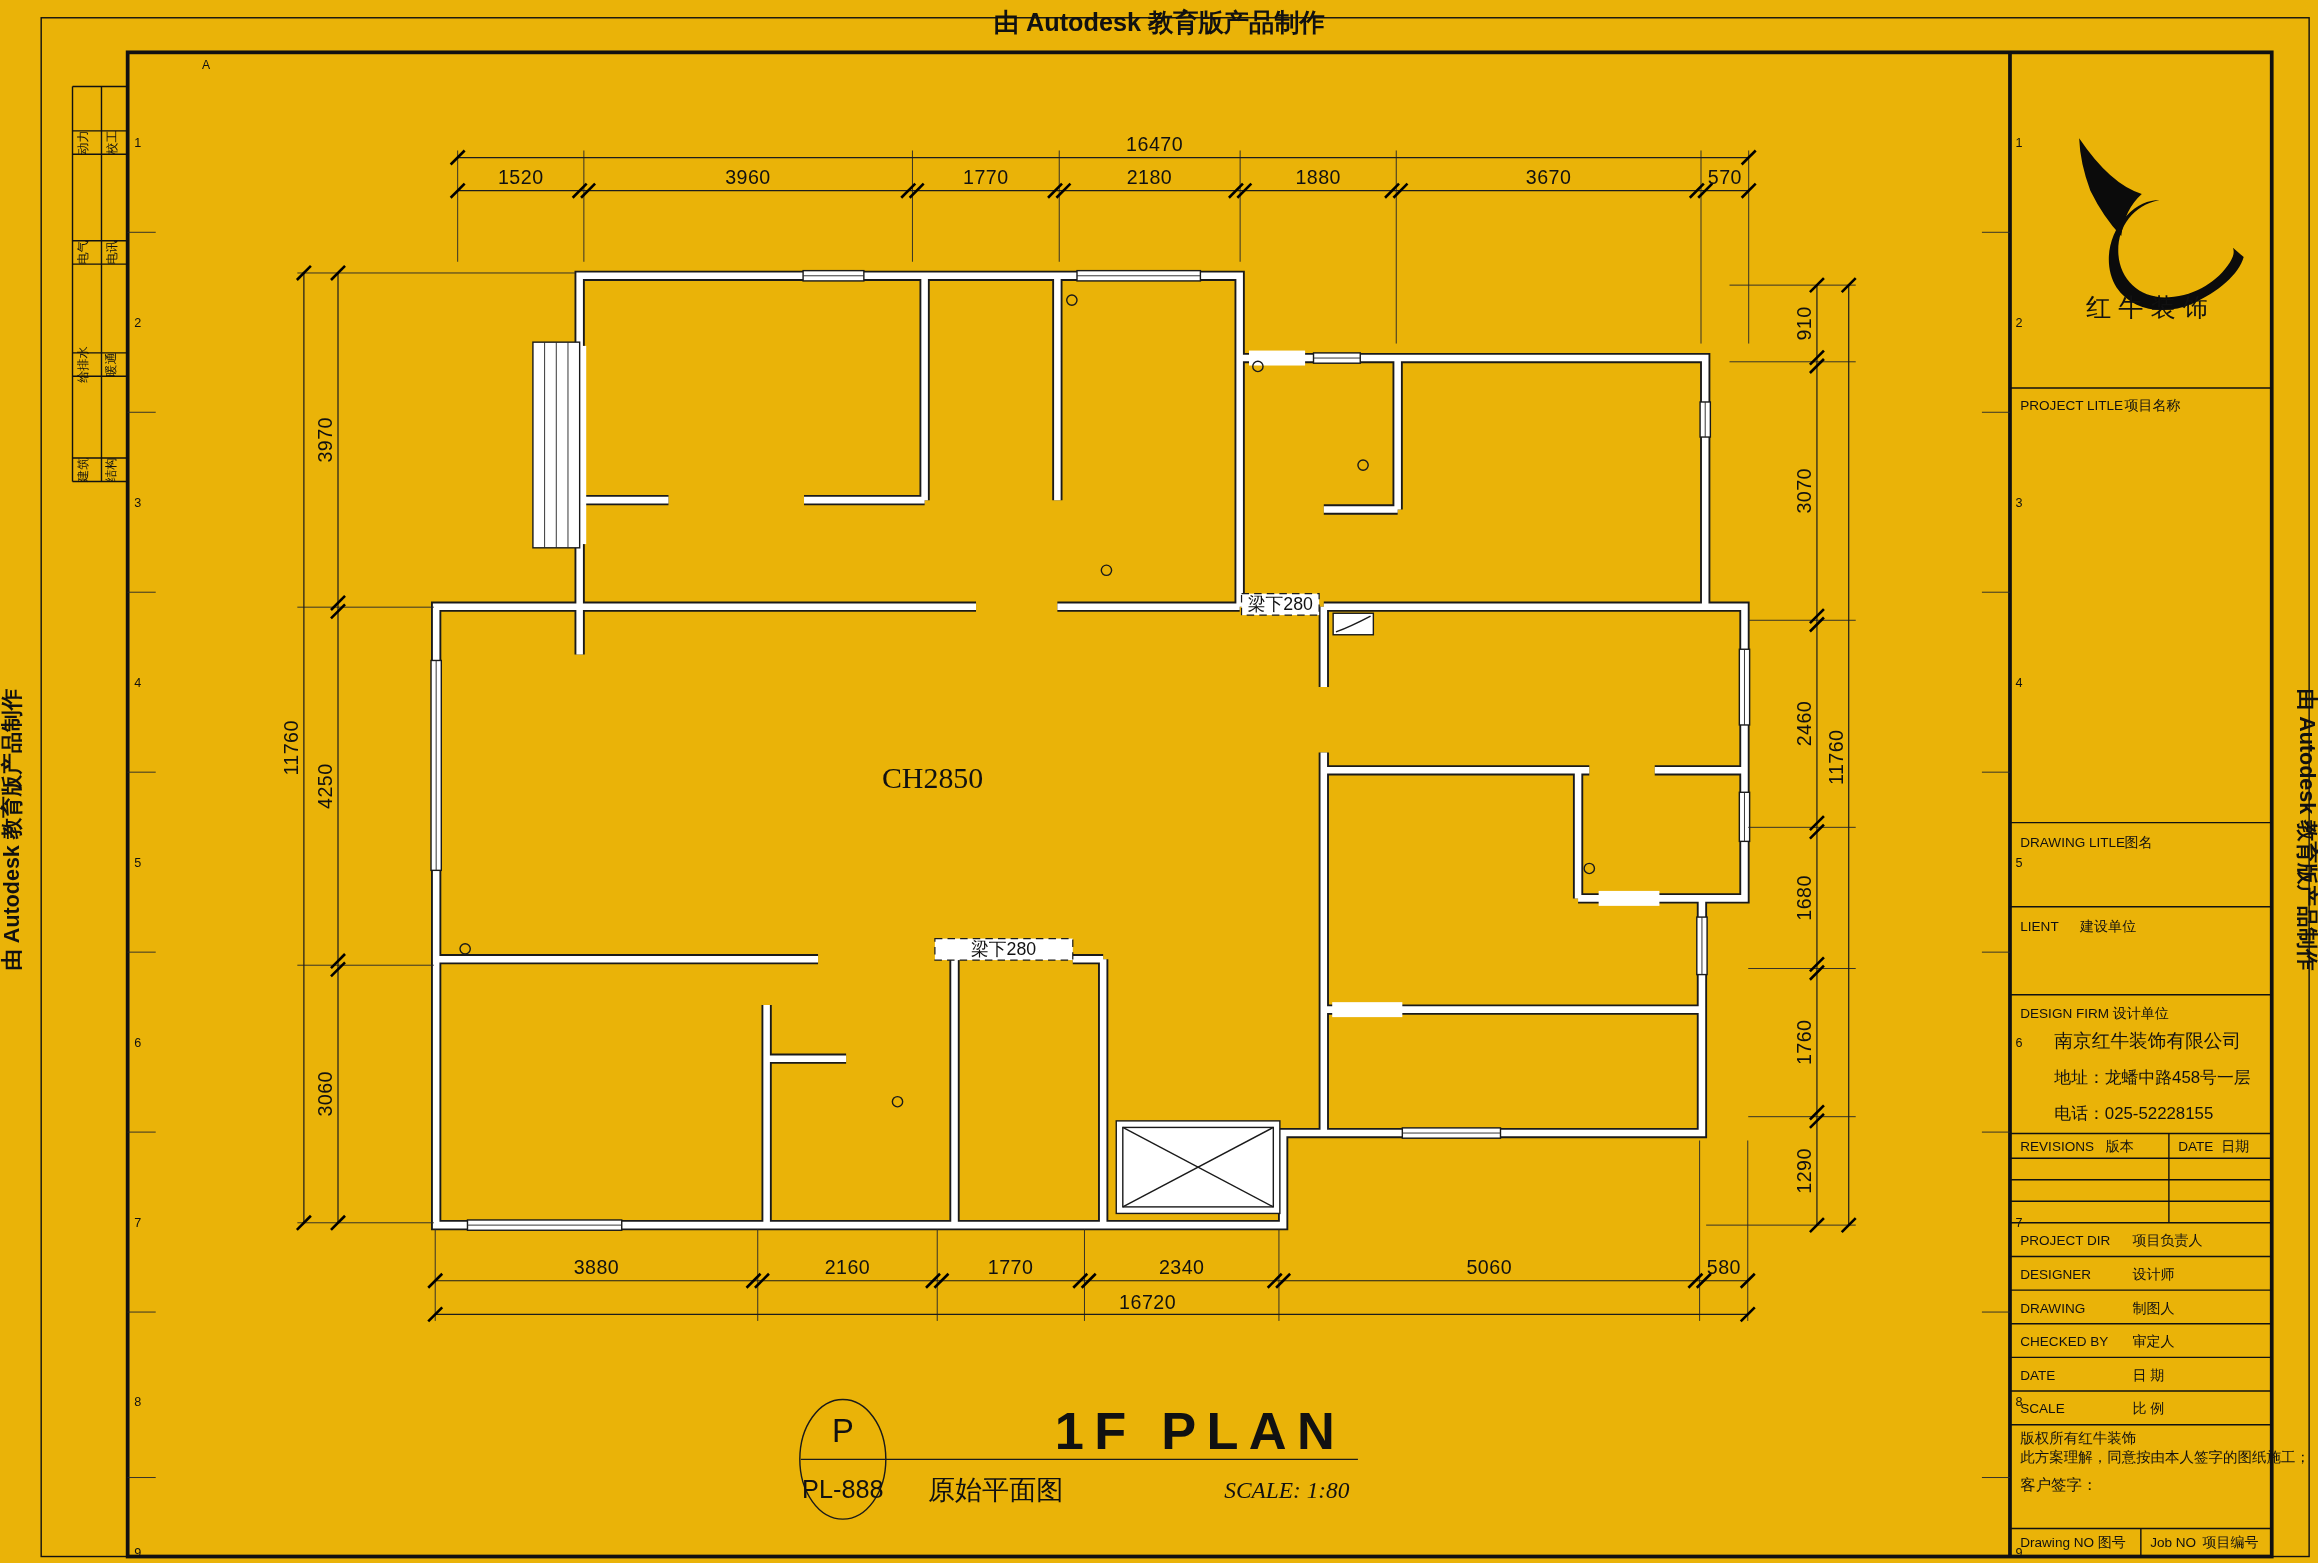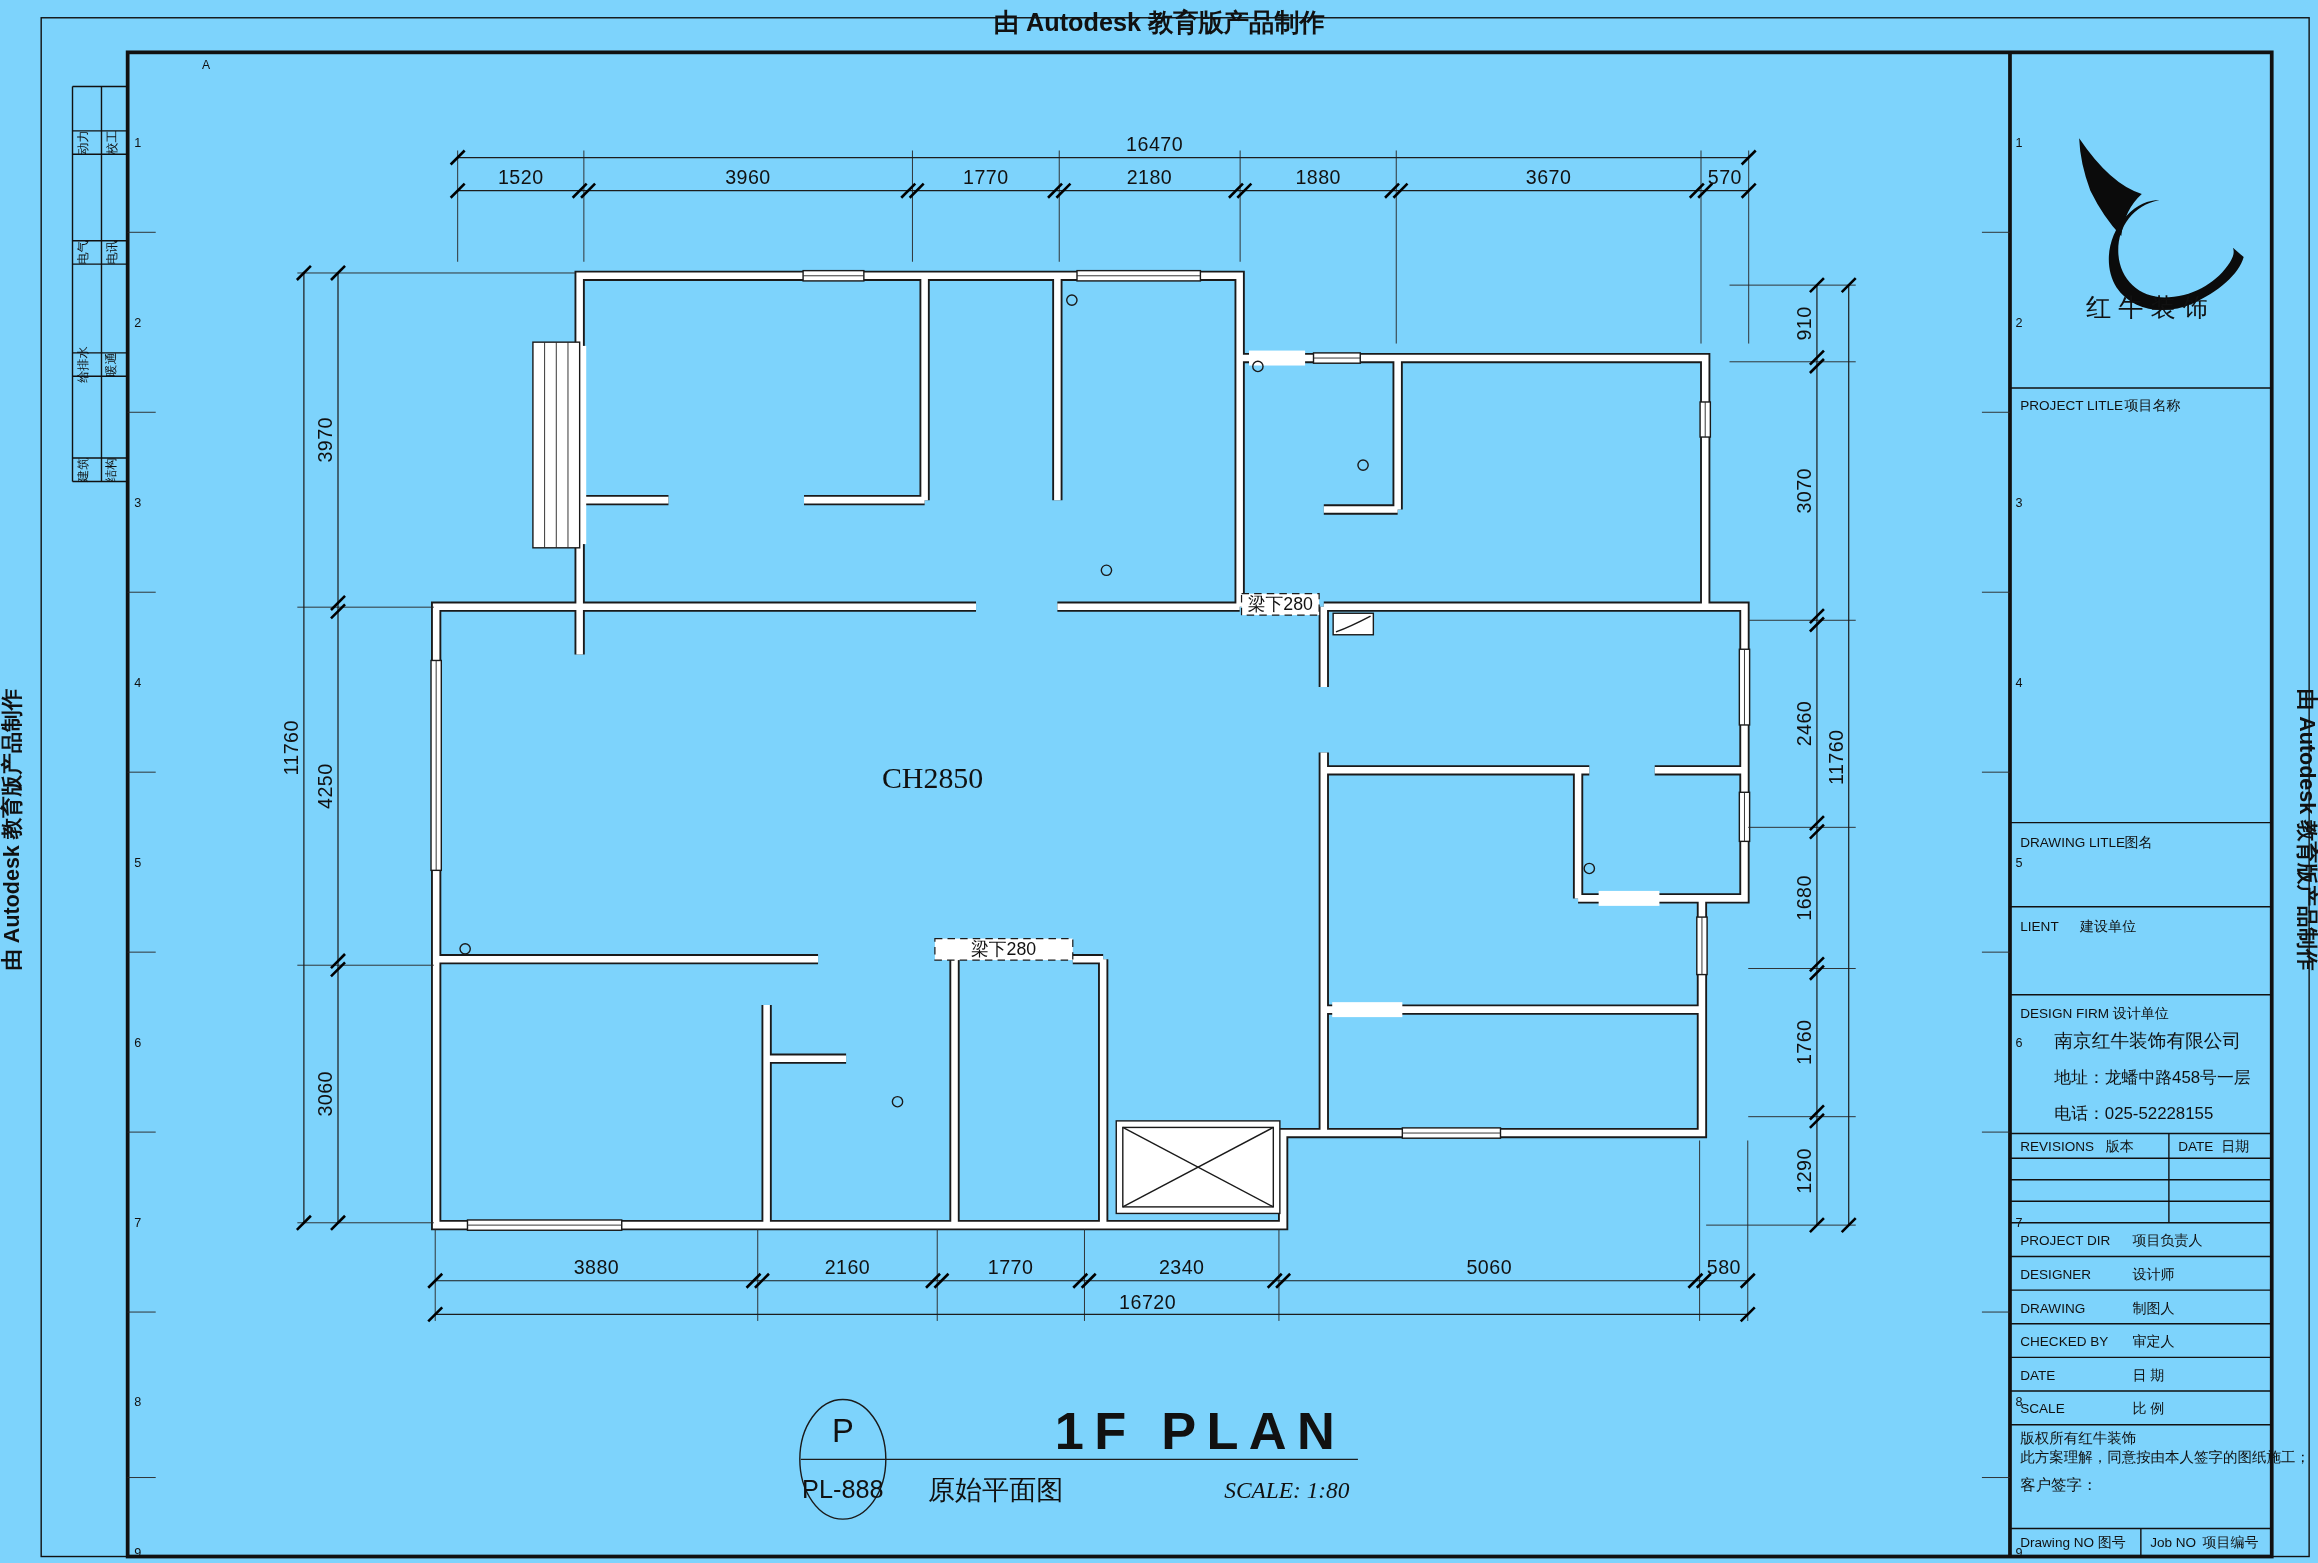--- a/index.html
+++ b/index.html
@@ -1,16 +1,16 @@
 <!DOCTYPE html>
 <html style="font-size:7.5px"><head>
 <meta charset="utf-8">
 <style>
   html,body{margin:0;padding:0;background:#ffffff;}
-  #sheet{position:relative;width:2319px;height:1564px;background:#7dd3fc;overflow:hidden;}
+  #sheet{position:relative;width:2319px;height:1564px;background:#eab308;overflow:hidden;}
   svg{display:block;}
   text{font-family:"Liberation Sans",sans-serif;fill:#111;}
   .cad-dim{font-size:42px;letter-spacing:1px;fill:#1c1c1c;}
   .serif{font-family:"Liberation Serif",serif;}
   .it{font-style:italic;}
   .b{font-weight:bold;}
   .wall-b{fill:none;stroke:#1a1a1a;stroke-width:22;}
   .wall-w{fill:none;stroke:#ffffff;stroke-width:14;}
   .thin{stroke:#1a1a1a;stroke-width:3;fill:#ffffff;}
   .thin-nf{stroke:#1a1a1a;stroke-width:3;fill:none;}

